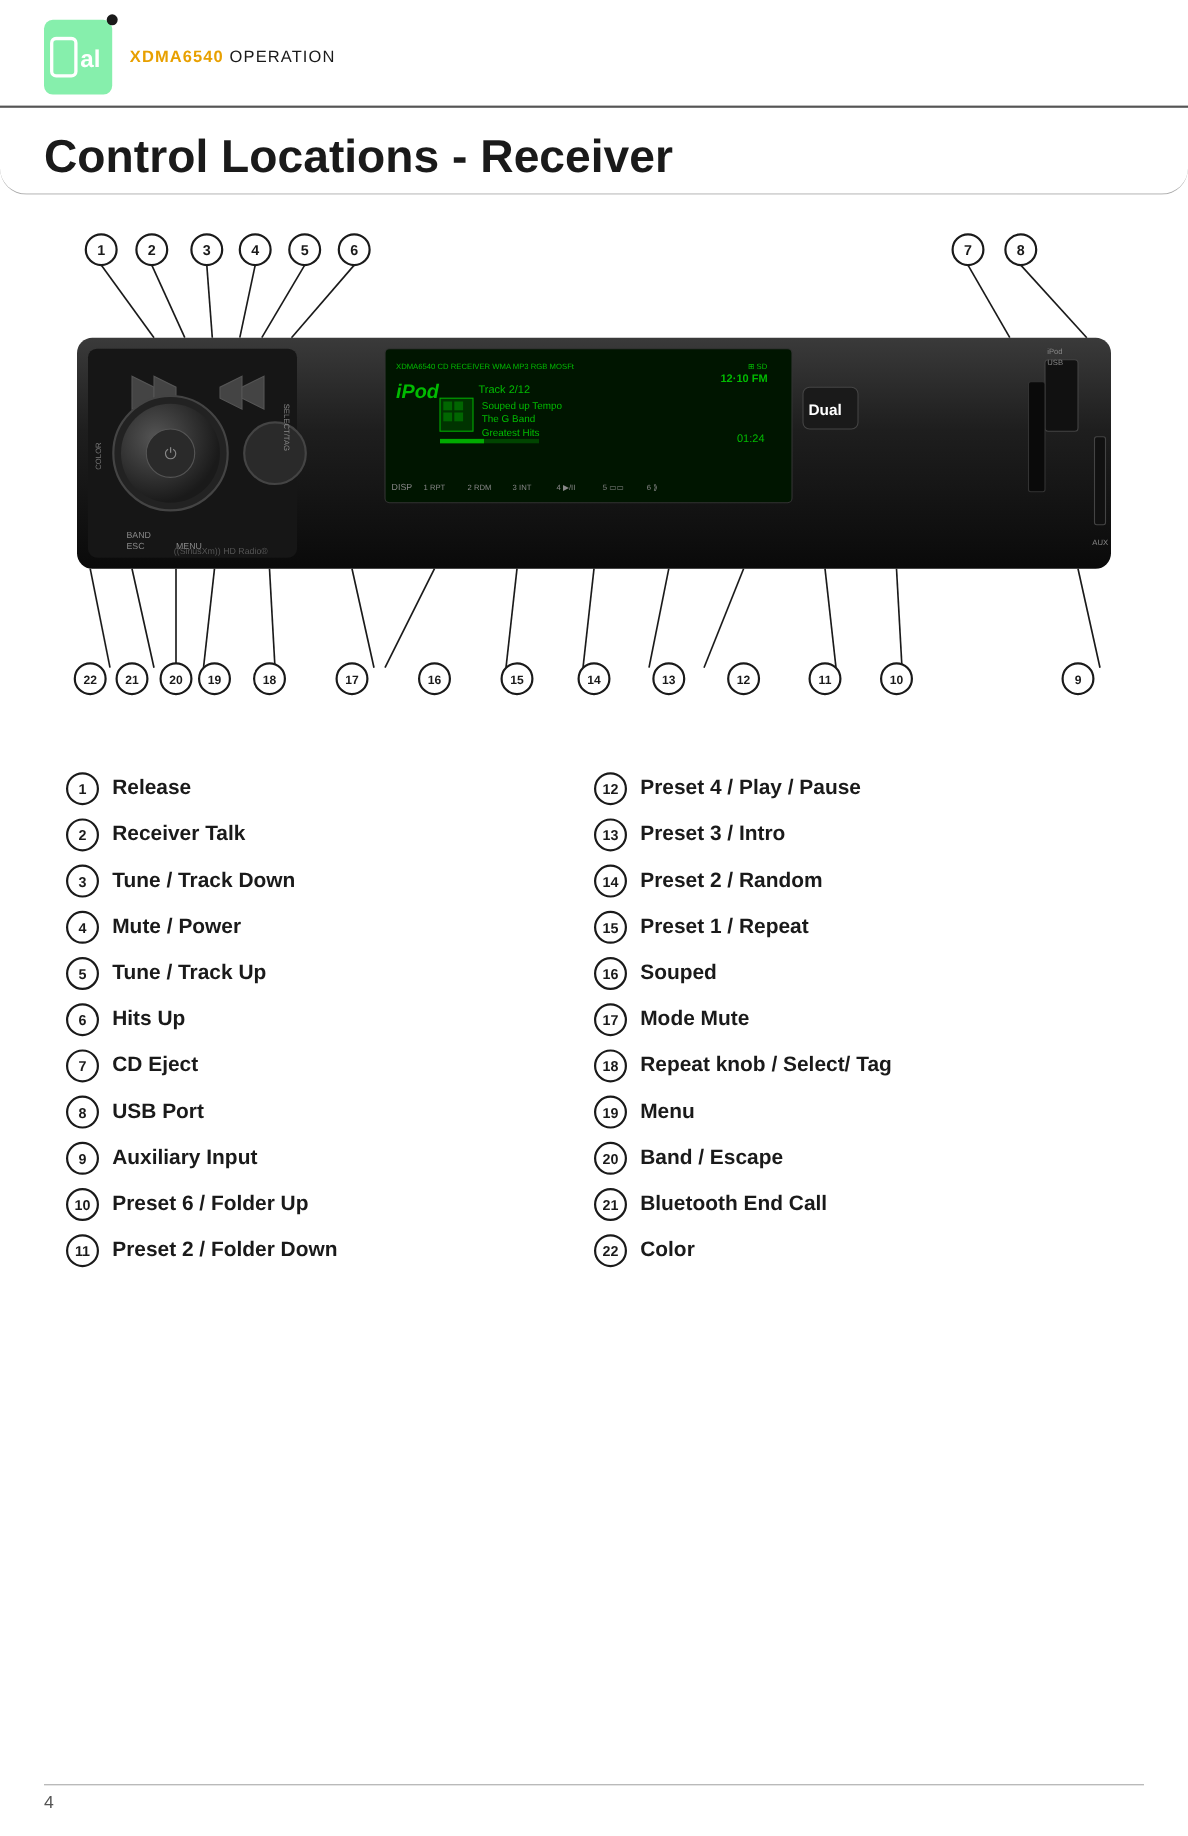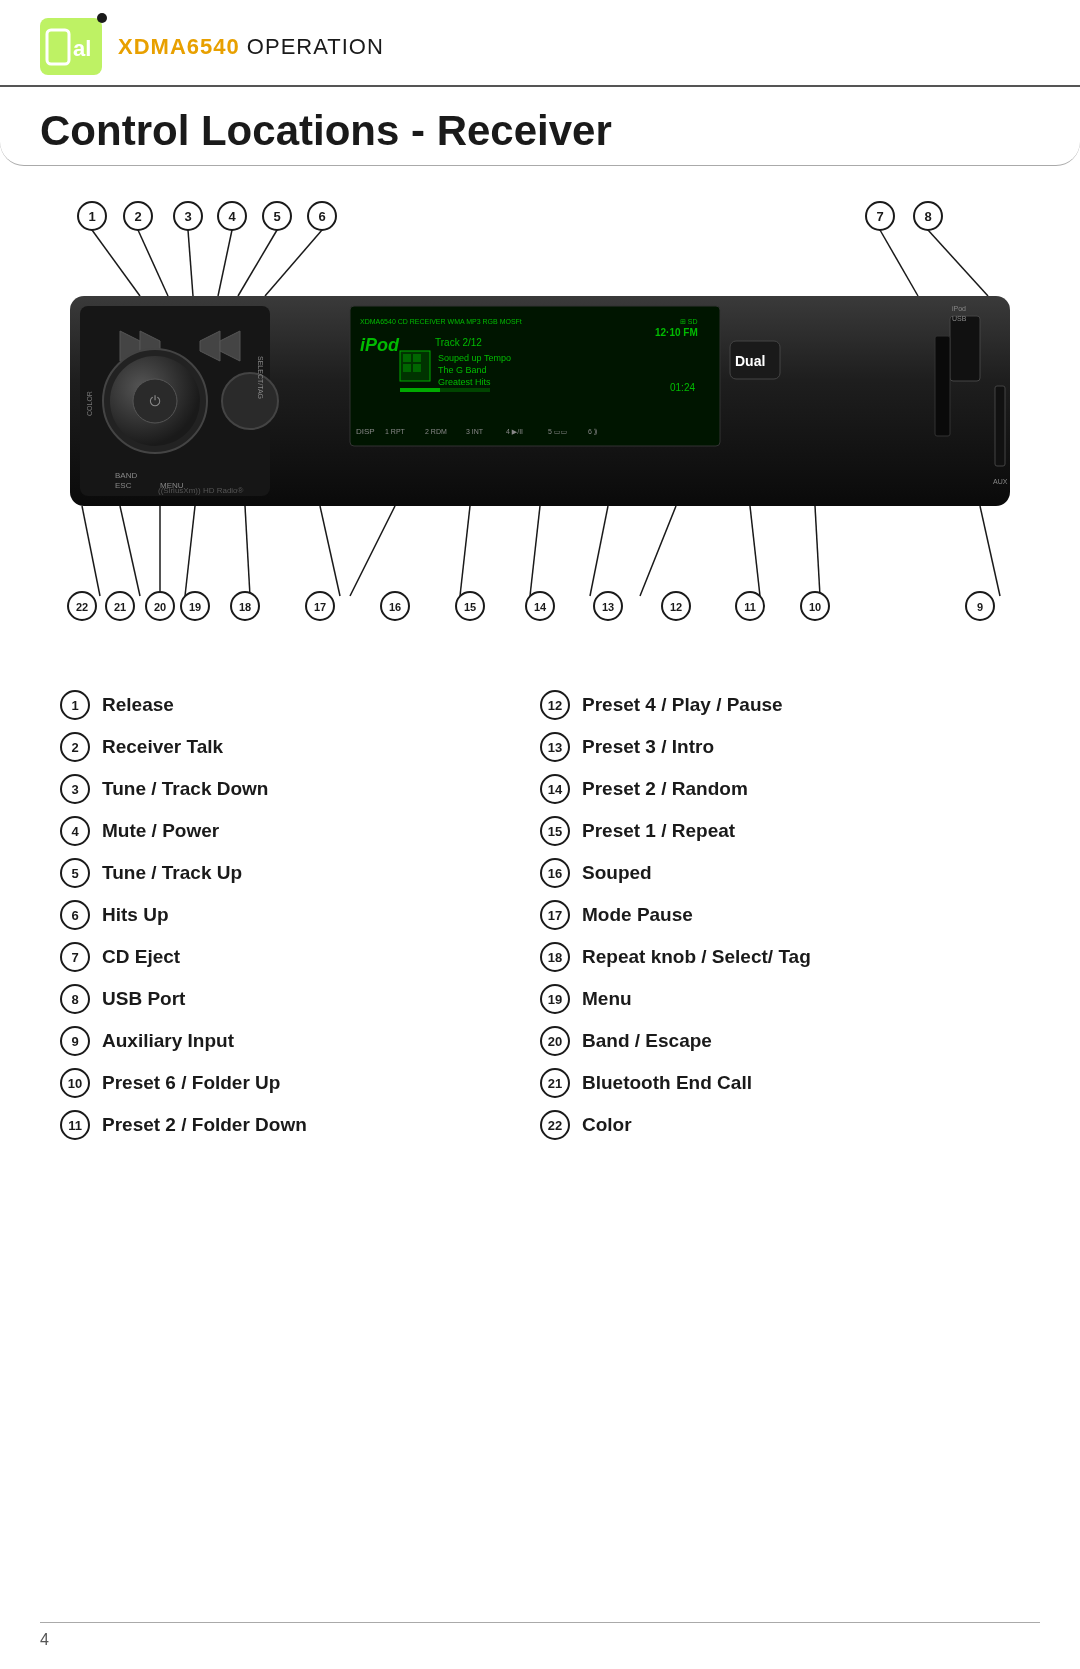--- a/index.html
+++ b/index.html
@@ -14,41 +14,41 @@
 
     
     .header {
       display: flex;
       align-items: center;
       padding: 18px 40px 10px 40px;
       border-bottom: 2px solid #555;
     }
     .logo-box {
       width: 62px;
-      height: 57px;
-      background: #bef264;
+      height: 68px;
+      background: #86efac;
       border-radius: 8px;
       display: flex;
       align-items: center;
       justify-content: center;
       margin-right: 16px;
       position: relative;
     }
     .logo-box::after {
       content: '';
       position: absolute;
       top: -5px;
       right: -5px;
       width: 10px;
       height: 10px;
       background: #1a1a1a;
       border-radius: 50%;
     }
     .header-title {
-      font-size: 22px;
+      font-size: 15px;
       font-weight: normal;
       letter-spacing: 1px;
     }
     .header-title span.model {
       font-weight: bold;
       color: #e8a000;
     }
 
     
     .page-title-section {
@@ -444,21 +444,21 @@
     <div class="legend-item">
       <div class="legend-num">
           <span>16</span>
         </div>
       <span class="legend-label">Souped</span>
     </div>
     <div class="legend-item">
       <div class="legend-num">
           <span>17</span>
         </div>
-      <span class="legend-label">Mode Pause</span>
+      <span class="legend-label">Mode Mute</span>
     </div>
     <div class="legend-item">
       <div class="legend-num">
           <span>18</span>
         </div>
       <span class="legend-label">Repeat knob / Select/ Tag</span>
     </div>
     <div class="legend-item">
       <div class="legend-num">
           <span>19</span>

